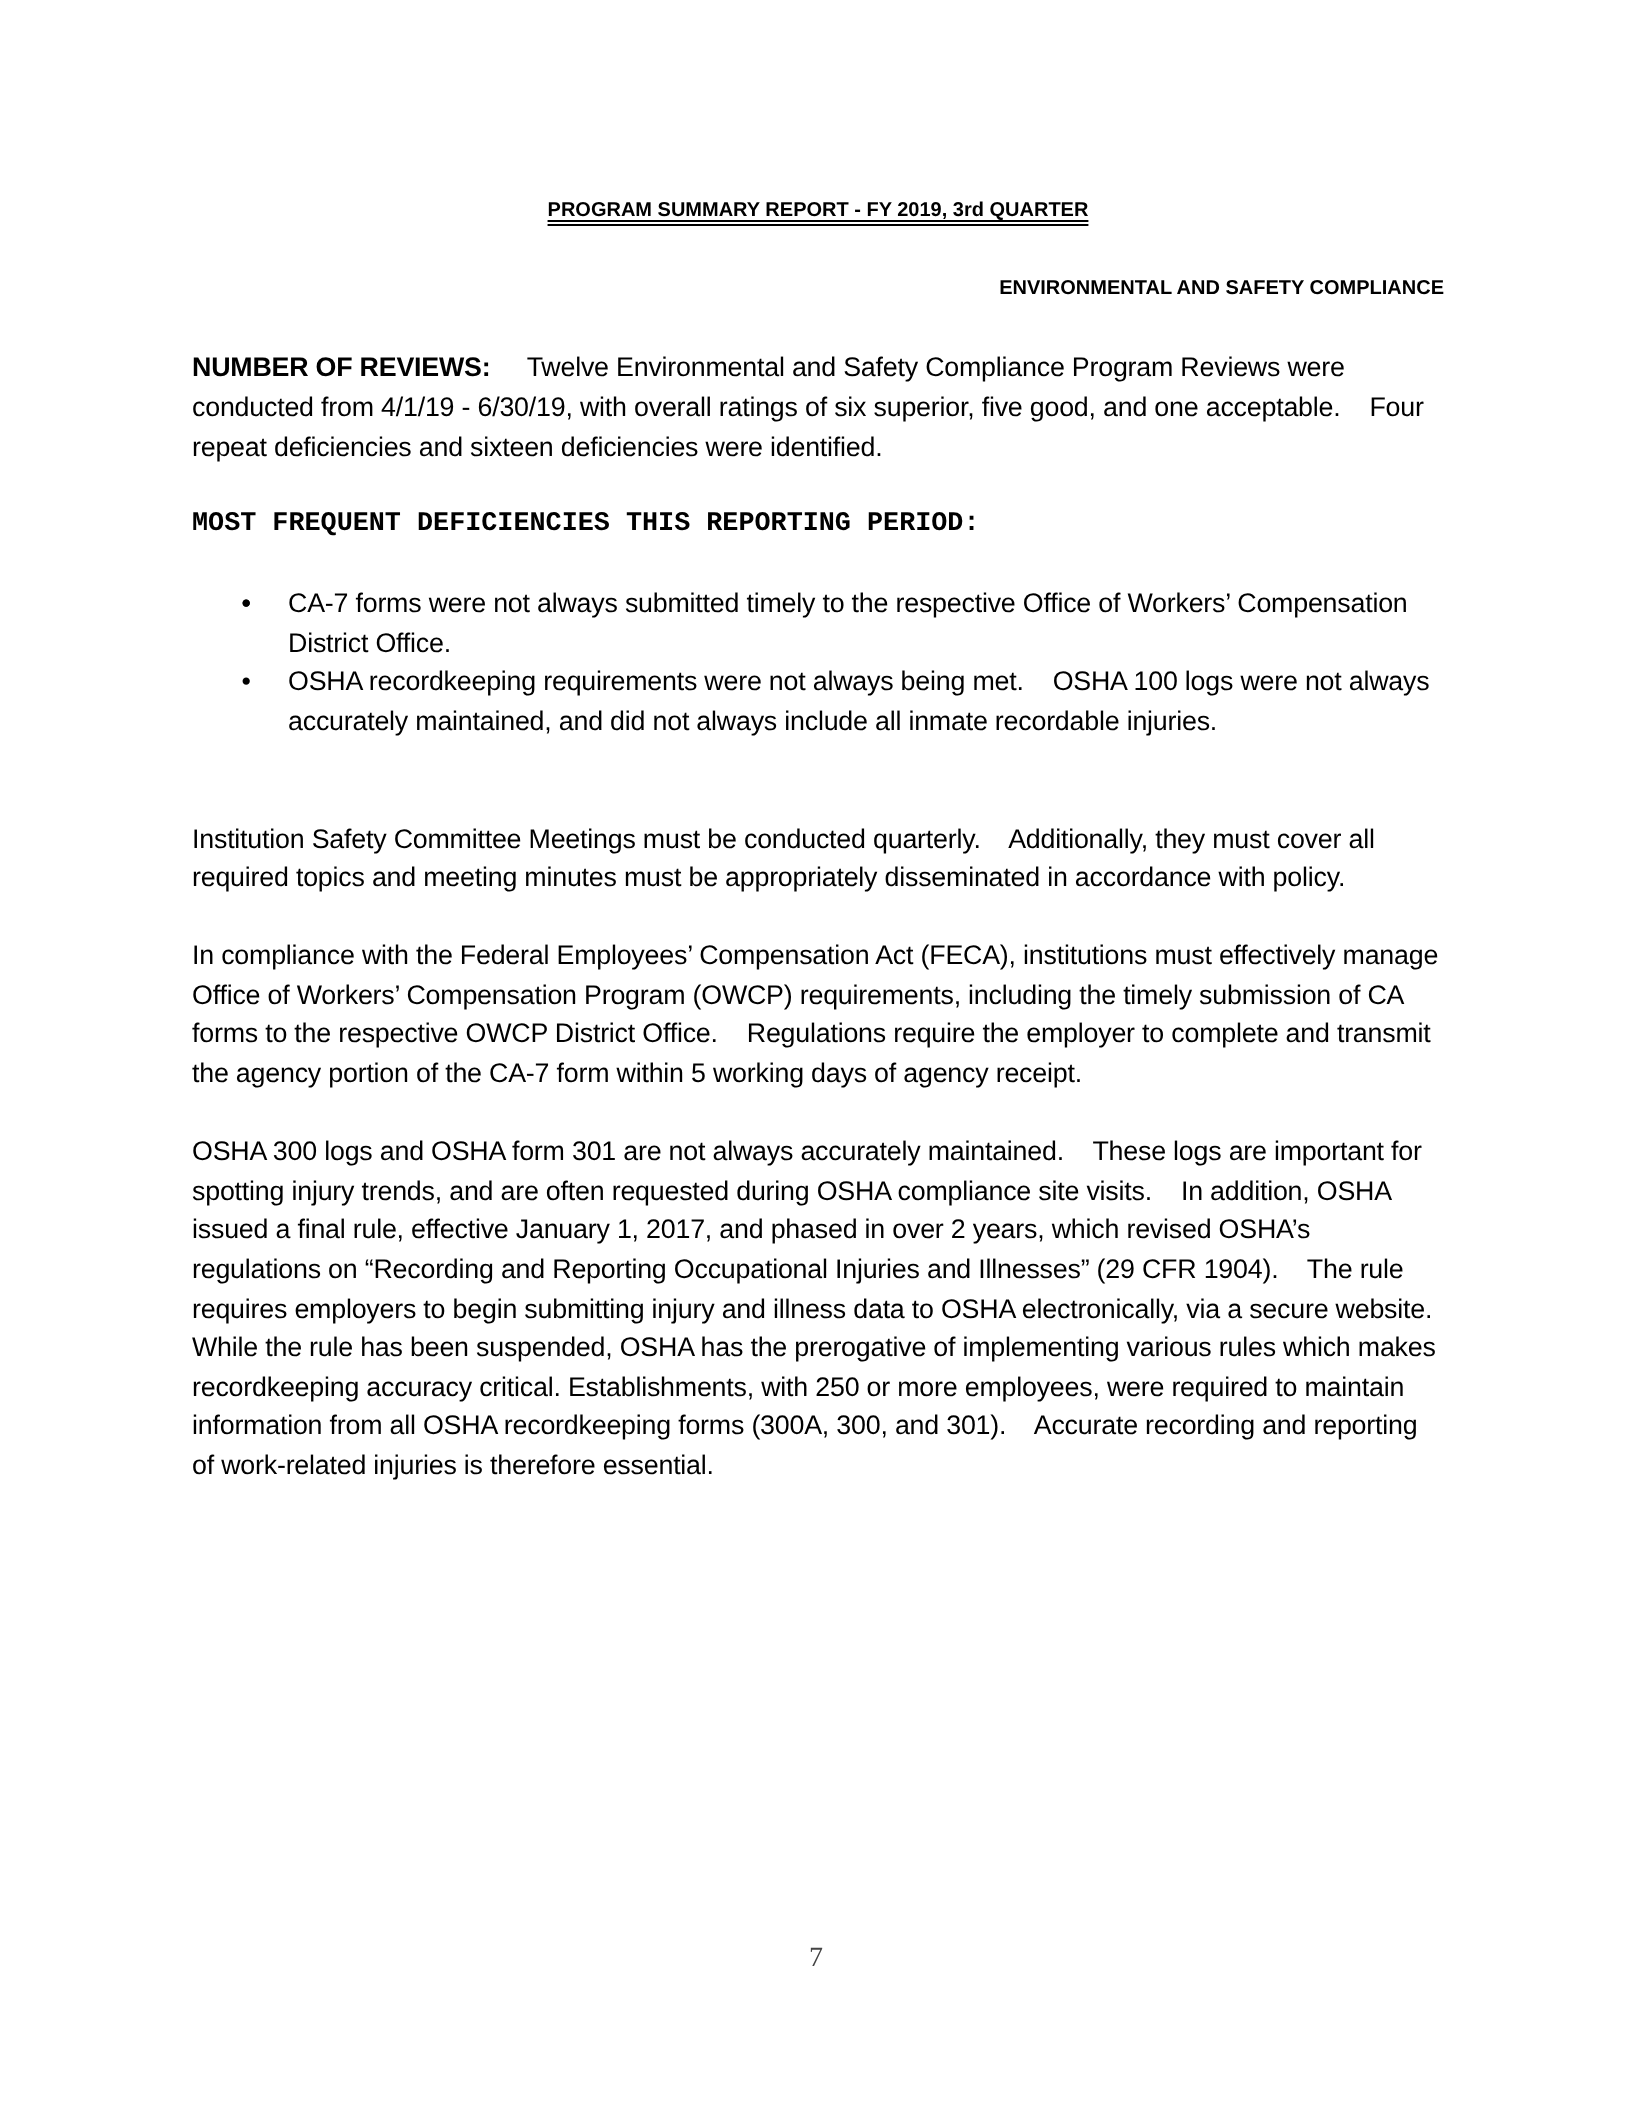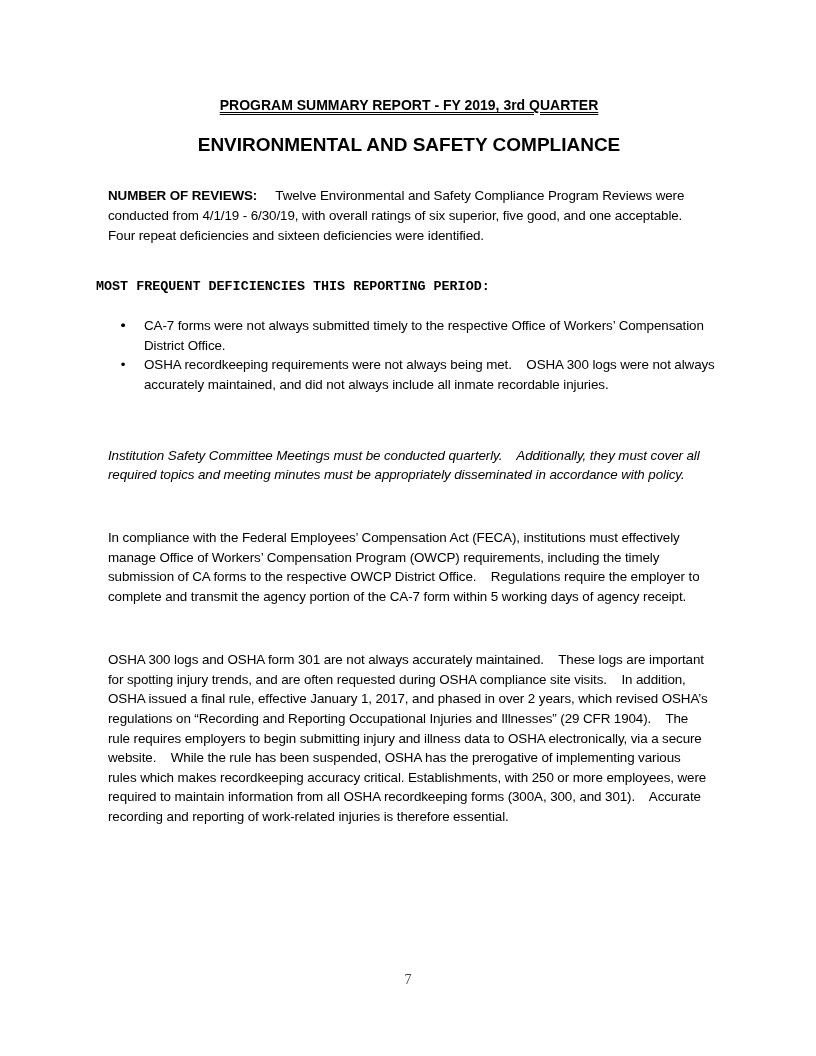--- a/index.html
+++ b/index.html
@@ -17,40 +17,40 @@
     }
     .page {
       position: absolute;
       left: 96px;
       top: 96px;
       width: 626px;
     }
     .title {
       text-align: center;
       font-weight: bold;
-      font-size: 14px;
+      font-size: 10px;
       line-height: 19.6px;
       margin: 0;
     }
     .title span {
       text-decoration: underline;
       text-decoration-style: double;
       text-underline-offset: 2px;
     }
     .subtitle {
-      text-align: center;
+      text-align: right;
       font-weight: bold;
-      font-size: 19px;
+      font-size: 10px;
       line-height: 19.6px;
       margin: 19.6px 0 0 0;
     }
     p {
       font-size: 13.4px;
       line-height: 19.6px;
-      margin: 12px;
+      margin: 0;
       letter-spacing: -0.1px;
     }
     .spacer { height: 19.6px; }
     .bold { font-weight: bold; }
     .heading {
       font-weight: bold;
       font-size: 13.4px;
       line-height: 19.6px;
       margin: 0;
       font-family: Liberation Mono, monospace;
@@ -100,29 +100,29 @@
 
   <div class="spacer"></div>
 
   <h3 class="heading">MOST FREQUENT DEFICIENCIES THIS REPORTING PERIOD:</h3>
 
   <div class="spacer"></div>
 
   <ul class="bullets">
     <li style="white-space: pre-wrap;"><span class="bullet-dot">•</span></li>
     <li style="white-space: pre-wrap;"><span class="bullet-dot">•</span><span>CA-7 forms were not always submitted timely to the respective Office of Workers’ Compensation District Office.</span></li>
-    <li style="white-space: pre-wrap;"><span class="bullet-dot">•</span><span>OSHA recordkeeping requirements were not always being met.    OSHA 300 logs were not always accurately maintained, and did not always include all inmate recordable injuries.</span></li>
+    <li style="white-space: pre-wrap;"><span class="bullet-dot">•</span><span>OSHA recordkeeping requirements were not always being met.    OSHA 100 logs were not always accurately maintained, and did not always include all inmate recordable injuries.</span></li>
   </ul>
 
   <div class="spacer"></div>
 
 
   <div class="spacer"></div>
 
-  <p style="white-space: pre-wrap; font-style: italic;">Institution Safety Committee Meetings must be conducted quarterly.    Additionally, they must cover all required topics and meeting minutes must be appropriately disseminated in accordance with policy.</p>
+  <p style="white-space: pre-wrap;">Institution Safety Committee Meetings must be conducted quarterly.    Additionally, they must cover all required topics and meeting minutes must be appropriately disseminated in accordance with policy.</p>
 
   <div class="spacer"></div>
 
   <p style="white-space: pre-wrap;">In compliance with the Federal Employees’ Compensation Act (FECA), institutions must effectively manage Office of Workers’ Compensation Program (OWCP) requirements, including the timely submission of CA forms to the respective OWCP District Office.    Regulations require the employer to complete and transmit the agency portion of the CA-7 form within 5 working days of agency receipt.</p>
 
   <div class="spacer"></div>
 
   <p style="white-space: pre-wrap;">OSHA 300 logs and OSHA form 301 are not always accurately maintained.    These logs are important for spotting injury trends, and are often requested during OSHA compliance site visits.    In addition, OSHA issued a final rule, effective January 1, 2017, and phased in over 2 years, which revised OSHA’s regulations on “Recording and Reporting Occupational Injuries and Illnesses” (29 CFR 1904).    The rule requires employers to begin submitting injury and illness data to OSHA electronically, via a secure website.    While the rule has been suspended, OSHA has the prerogative of implementing various rules which makes recordkeeping accuracy critical. Establishments, with 250 or more employees, were required to maintain information from all OSHA recordkeeping forms (300A, 300, and 301).    Accurate recording and reporting of work-related injuries is therefore essential.</p>
 
 </div>

